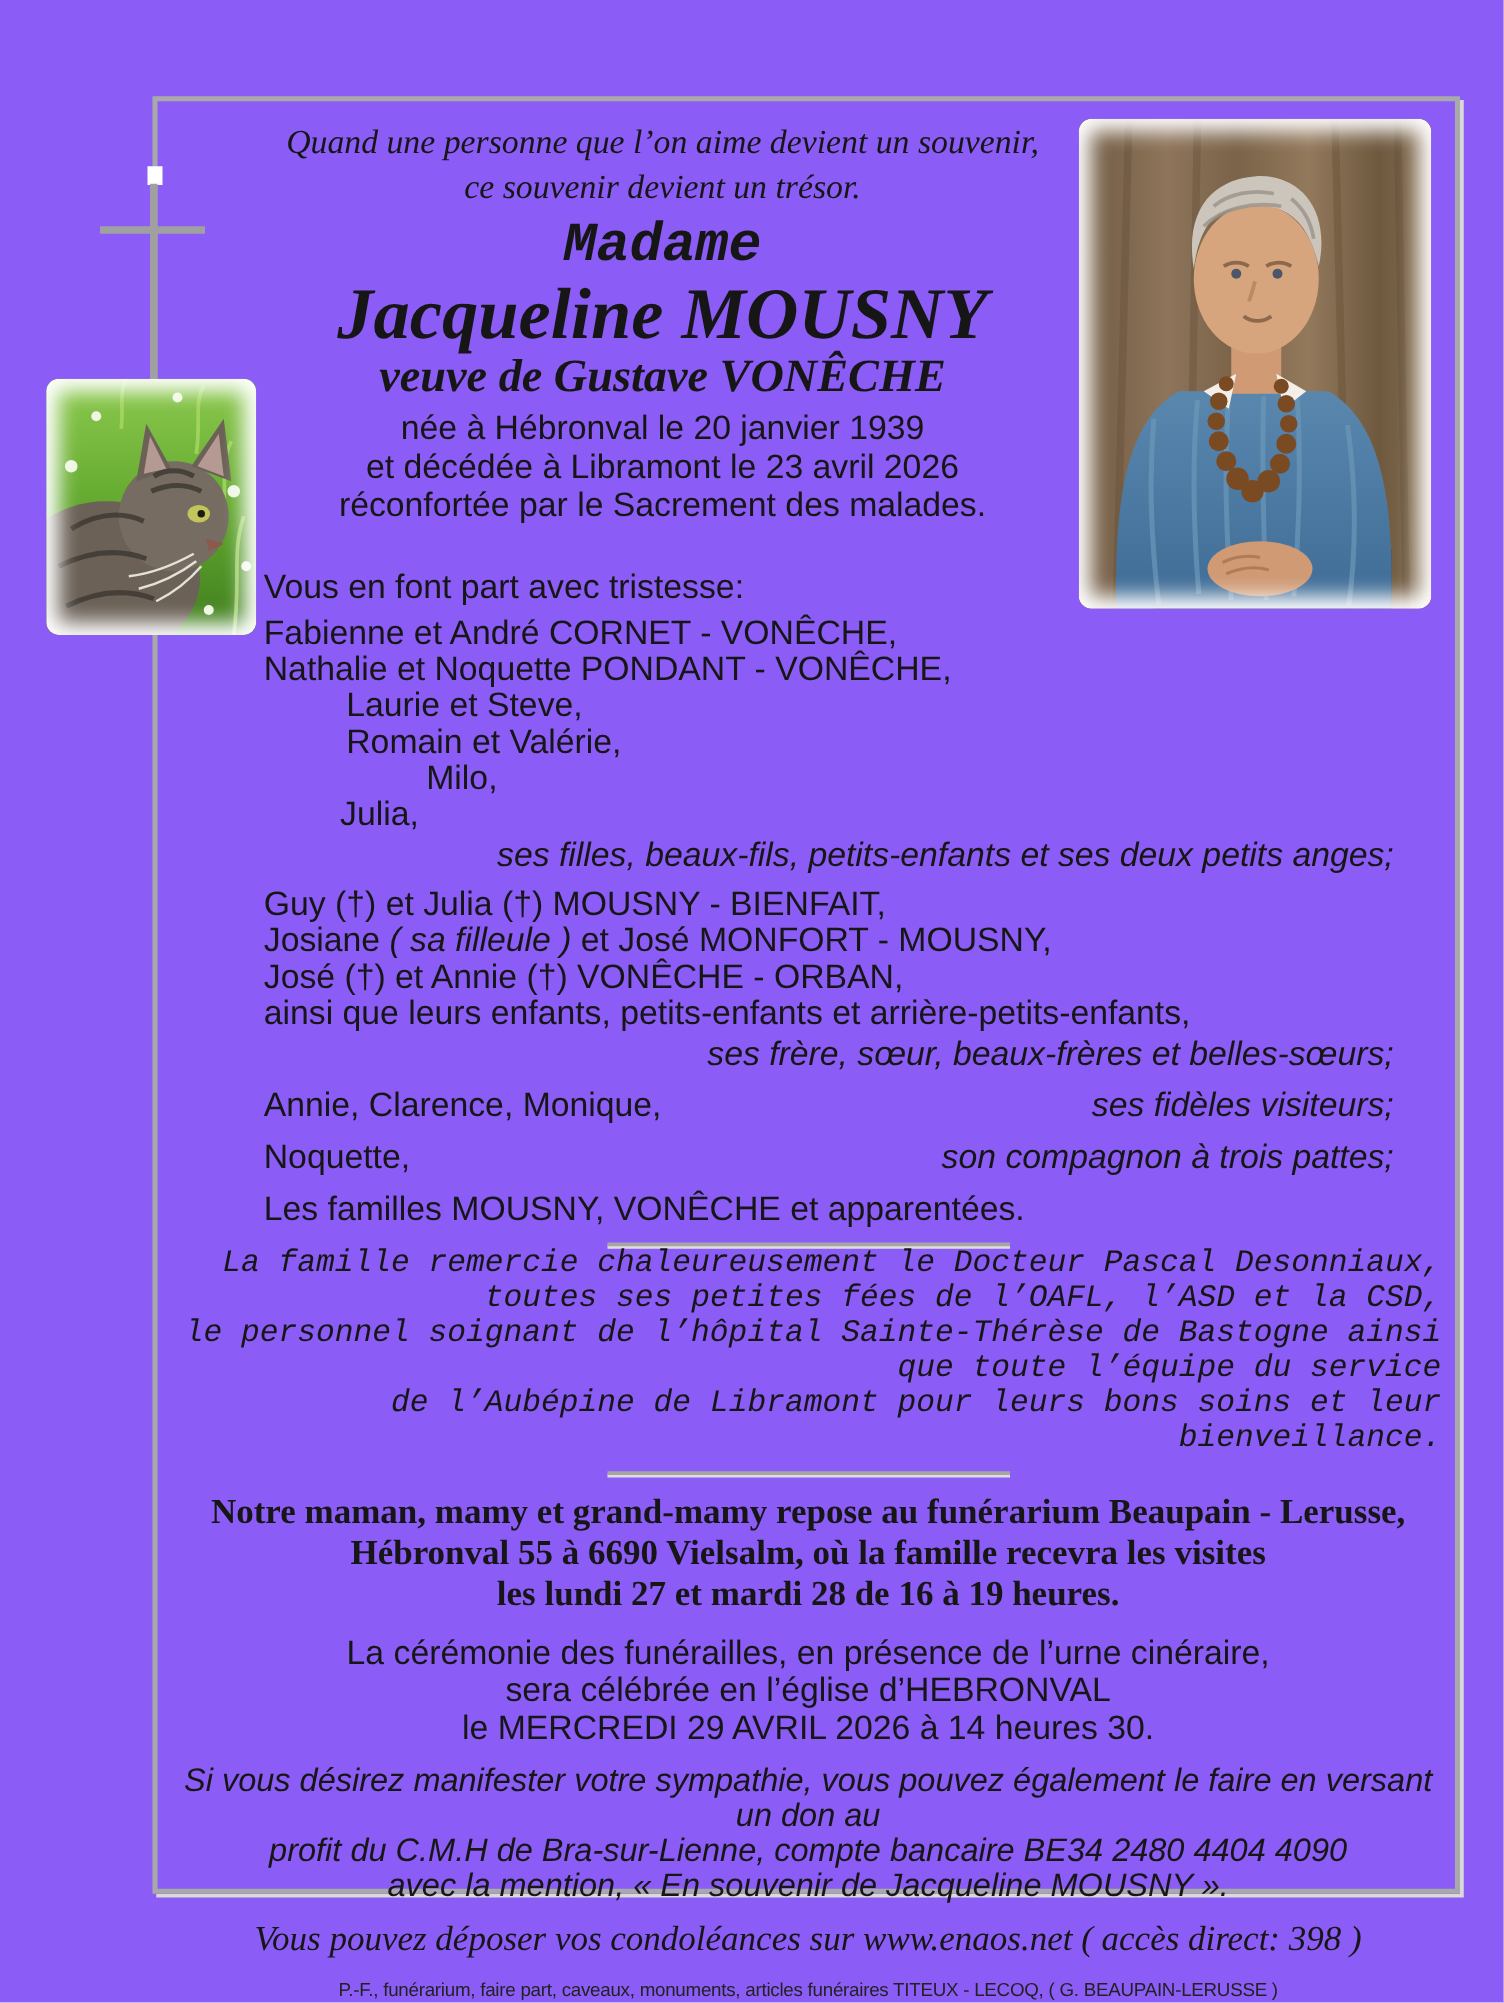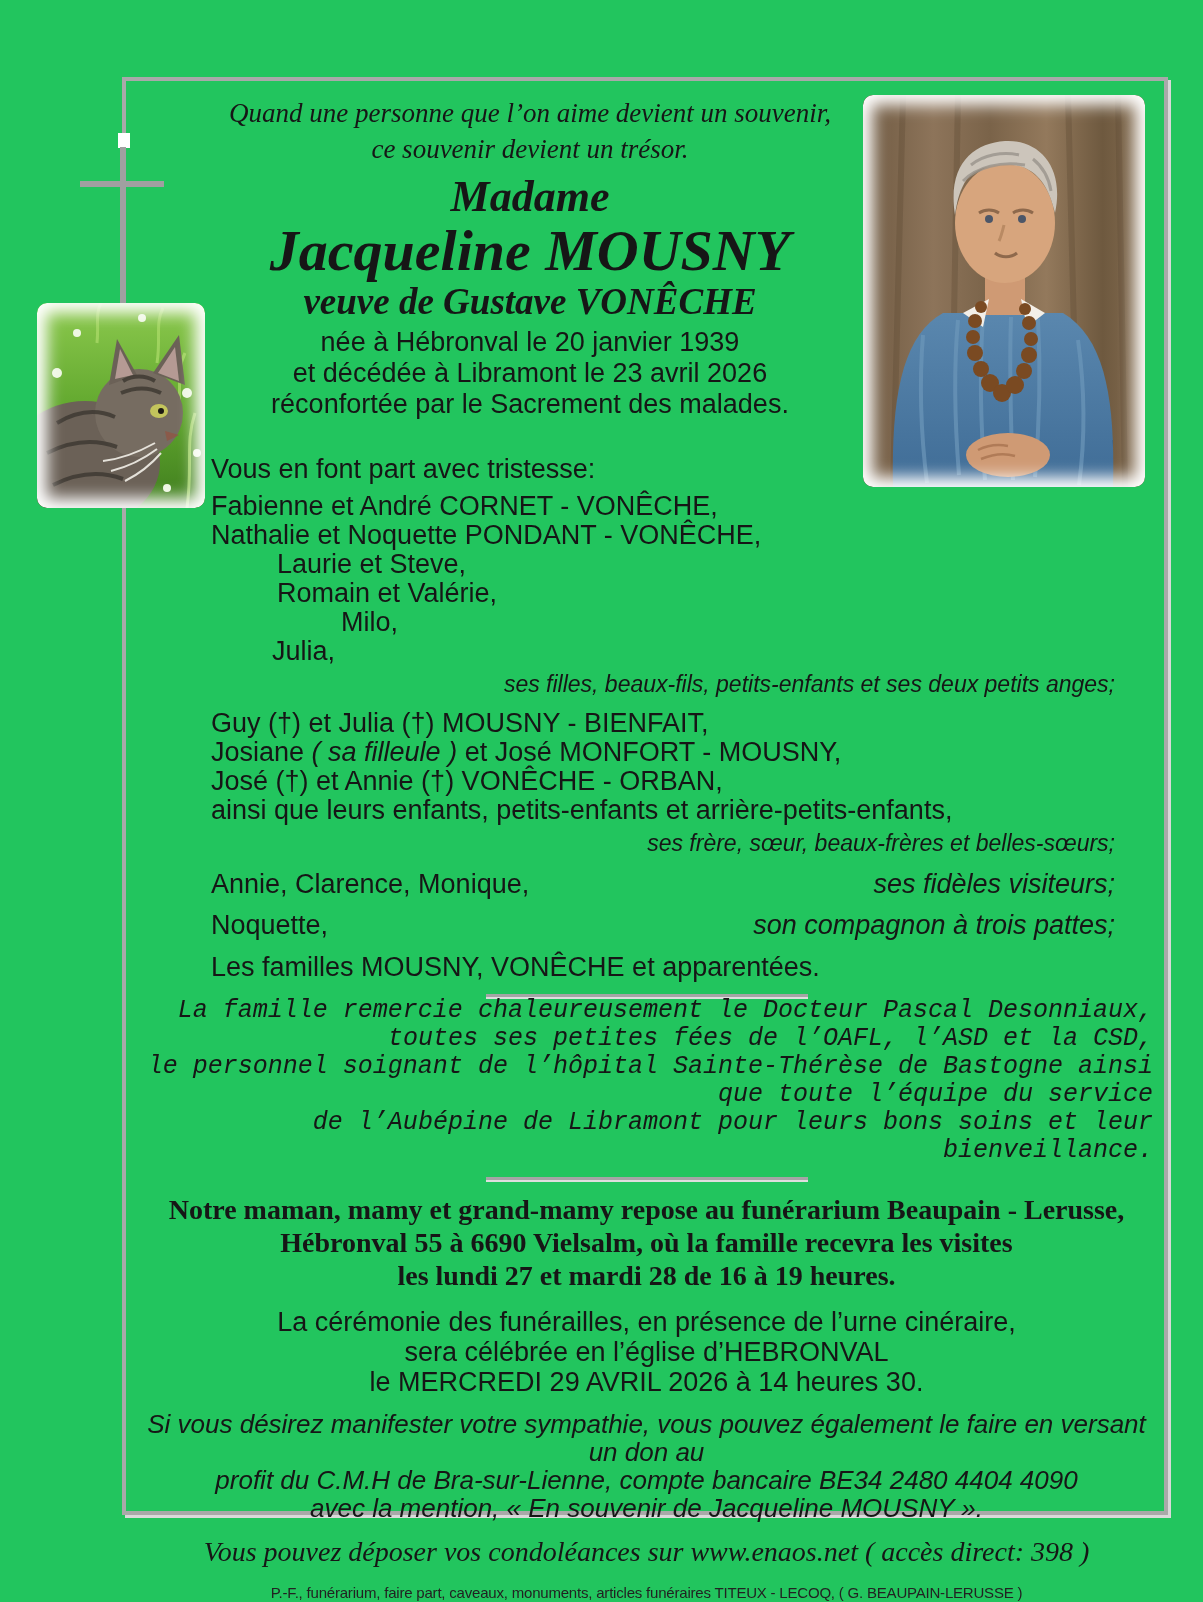--- a/index.html
+++ b/index.html
@@ -1,19 +1,19 @@
 <!DOCTYPE html>
 <html><head>
 <meta charset="utf-8">
 <style>
   html,body{margin:0;padding:0;background:#ffffff;}
   .page{
     position:relative;
     width:1203px;height:1602px;
-    background:#22c55e;
+    background:#8b5cf6;
     overflow:hidden;
     font-family:"Liberation Sans", sans-serif;
     color:#161616;
   }
   
   .frame{
     position:absolute;left:122px;top:77px;width:1046px;height:1438px;
     border:4px solid #a9a9a9;
     box-shadow:3px 3px 0 #d9d9d9;
     box-sizing:border-box;
@@ -36,21 +36,21 @@
 
   
   .content{position:absolute;left:140px;top:95px;width:1013px;}
 
   .header-block{width:780px;text-align:center;}
   .quote{
     font-family:"Liberation Serif", serif;font-style:italic;
     font-size:27px;line-height:36px;
   }
   .madame{
-    font-family:Liberation Serif, serif;font-style:italic;font-weight:bold;
+    font-family:Liberation Mono, monospace;font-style:italic;font-weight:bold;
     font-size:44px;line-height:48px;margin-top:6px;
   }
   .deceased-name{
     font-family:"Liberation Serif", serif;font-style:italic;font-weight:bold;
     font-size:58px;line-height:60px;
   }
   .widow-line{
     font-family:"Liberation Serif", serif;font-style:italic;font-weight:bold;
     font-size:37px;line-height:42px;
   }
@@ -59,21 +59,21 @@
   .intro{margin-top:35px;margin-left:71px;font-size:27px;line-height:29px;}
 
   .name-list{margin-top:8px;margin-left:71px;font-size:27px;line-height:29px;}
   .name-line{white-space:pre;}
   .ind-a{margin-left:66px;}
   .ind-b{margin-left:130px;}
   .ind-c{margin-left:61px;}
 
   .caption-right{
     text-align:right;padding-right:38px;font-style:italic;
-    font-size:23px;line-height:29px;margin-top:4px;
+    font-size:27px;line-height:29px;margin-top:4px;
   }
   .group-gap{margin-top:10px;}
 
   .two-col{display:flex;justify-content:space-between;margin-top:12px;
     font-size:27px;line-height:29px;}
   .two-col .left{margin-left:71px;}
   .two-col .right{padding-right:38px;font-style:italic;}
 
   .families-line{margin-top:13px;margin-left:71px;font-size:27px;line-height:29px;}
 

